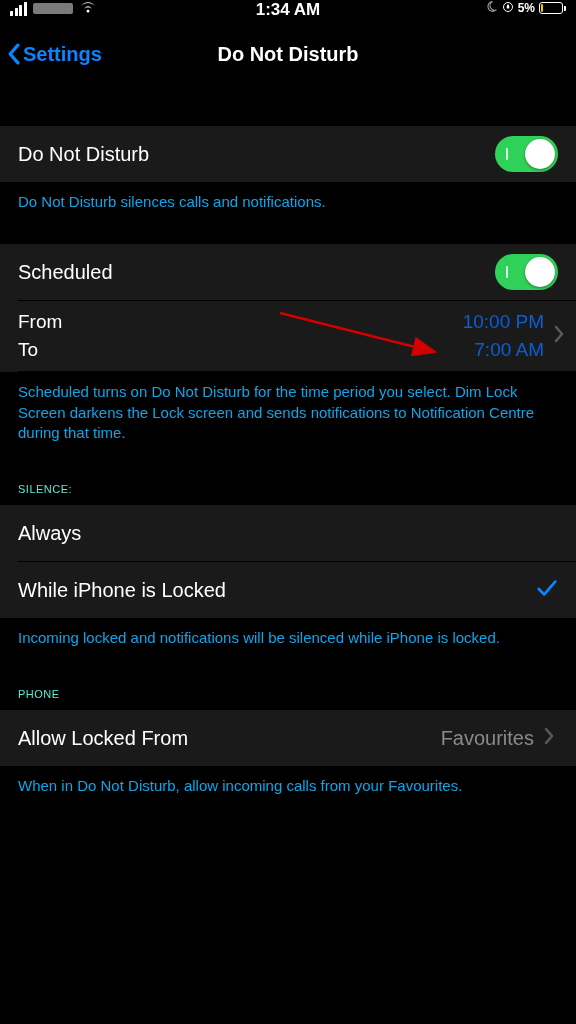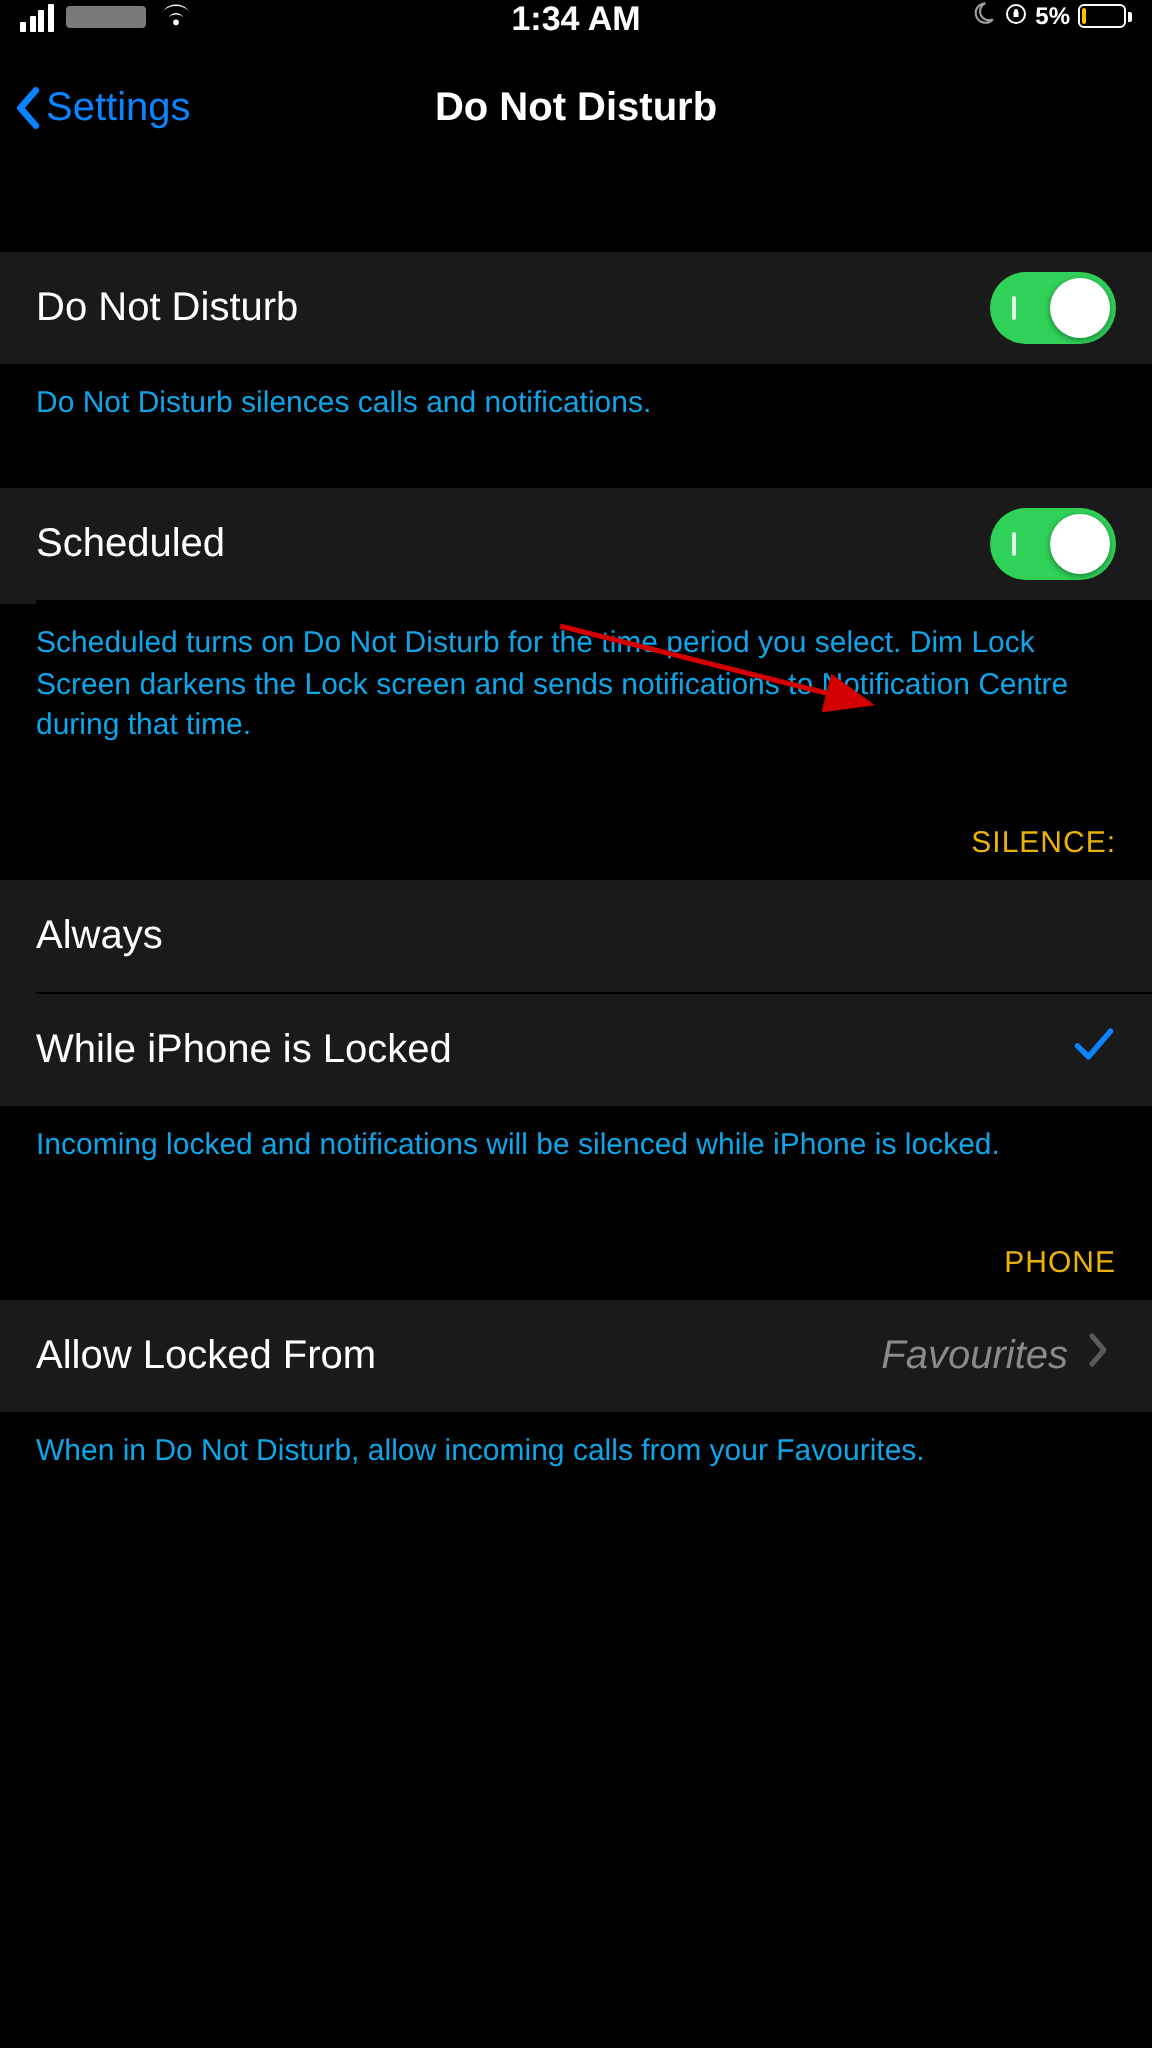--- a/index.html
+++ b/index.html
@@ -44,21 +44,21 @@
     .battery-tip { width:2px; height:5px; background:#fff; border-radius:0 1px 1px 0;}
 
     
     .nav-bar {
       height: 52px;
       display:flex;
       align-items:center;
       padding: 0 6px;
       position:relative;
     }
-    .back-button { display:flex; align-items:center; color:#0a84ff; font-size:20px; }
+    .back-button { display:flex; align-items:center; color:#0a84ff; font-size:20px;font-weight:bold; }
     .back-button svg { width:15px; height:22px; margin-right:2px;}
     .nav-title { position:absolute; left:50%; transform:translateX(-50%); font-size:20px; font-weight:600; }
 
     .spacer { height: 46px; background:#000; }
 
     
     .cell {
       background: #1c1c1e;
       background: #1a1a1a;
       min-height: 56px;
@@ -74,25 +74,24 @@
     .group { background:#1a1a1a; }
     .divider { height:1px; background:#000; margin-left:18px; }
 
     .footer-text {
       color:#0ea5e9;
       font-size:15px;
       line-height:1.35;
       padding: 10px 18px 18px;
     }
     .header-text {
-      color:#eab308;
-      font-size:15px;
+      color:#5eead4;
+      font-size:11px;
       padding: 22px 18px 10px;
       letter-spacing: 0.5px;
-      text-align: right;
     }
 
     
     .toggle {
       width:63px; height:36px; border-radius:18px; position:relative;
     }
     .toggle.on { background:#30d158; }
     .toggle.off { background:#39393d; }
     .toggle .knob {
       position:absolute; top:3px; width:30px; height:30px; border-radius:50%;
@@ -106,21 +105,21 @@
     
     .time-cell { display:flex; align-items:center; padding: 10px 8px 10px 18px; }
     .time-labels { display:flex; flex-direction:column; gap:6px; font-size:19px;}
     .time-values { margin-left:auto; display:flex; flex-direction:column; align-items:flex-end; gap:6px; font-size:19px; color:#0a5fd6; }
     .chevron { color:#5a5a5e; margin-left:10px; margin-right:4px;}
     .chevron svg { width:10px; height:18px; }
 
     .check { color:#0a84ff; }
     .check svg { width:22px; height:20px; }
 
-    .detail-value { color:#8a8a8e; font-size:20px; margin-left:auto; margin-right:6px;font-style:italic;}
+    .detail-value { color:#8a8a8e; font-size:20px; margin-left:auto; margin-right:6px;}
     
     .ptr-arrow {
       position:absolute;
       left: 275px;
       top: 308px;
       pointer-events:none;
       z-index:50;
     }
   </style>
 </head>
@@ -190,20 +189,35 @@
 <div style="height:14px;"></div>
 <div class="group">
   <div class="cell">
     <span class="label">Scheduled</span>
     <div class="toggle on">
         <span class="tick"></span>
         <span class="knob"></span>
       </div>
   </div>
   <div class="divider"></div>
+  <div class="cell time-cell">
+    <div class="time-labels">
+      <span>From</span>
+      <span>To</span>
+    </div>
+    <div class="time-values">
+      <span>10:00 PM</span>
+      <span>7:00 AM</span>
+    </div>
+    <span class="chevron">
+      <svg viewBox="0 0 10 18">
+          <path d="M2 2l6 7-6 7" fill="none" stroke="#5a5a5e" stroke-width="2.5" stroke-linecap="round" stroke-linejoin="round"></path>
+        </svg>
+    </span>
+  </div>
   <div class="divider"></div>
 </div>
 <div class="footer-text">Scheduled turns on Do Not Disturb for the time period you select. Dim Lock Screen darkens the Lock screen and sends notifications to Notification Centre during that time.</div>
 
 <div class="header-text">SILENCE:</div>
 <div class="group">
   <div class="cell">
     <span class="label">Always</span>
   </div>
   <div class="divider"></div>

